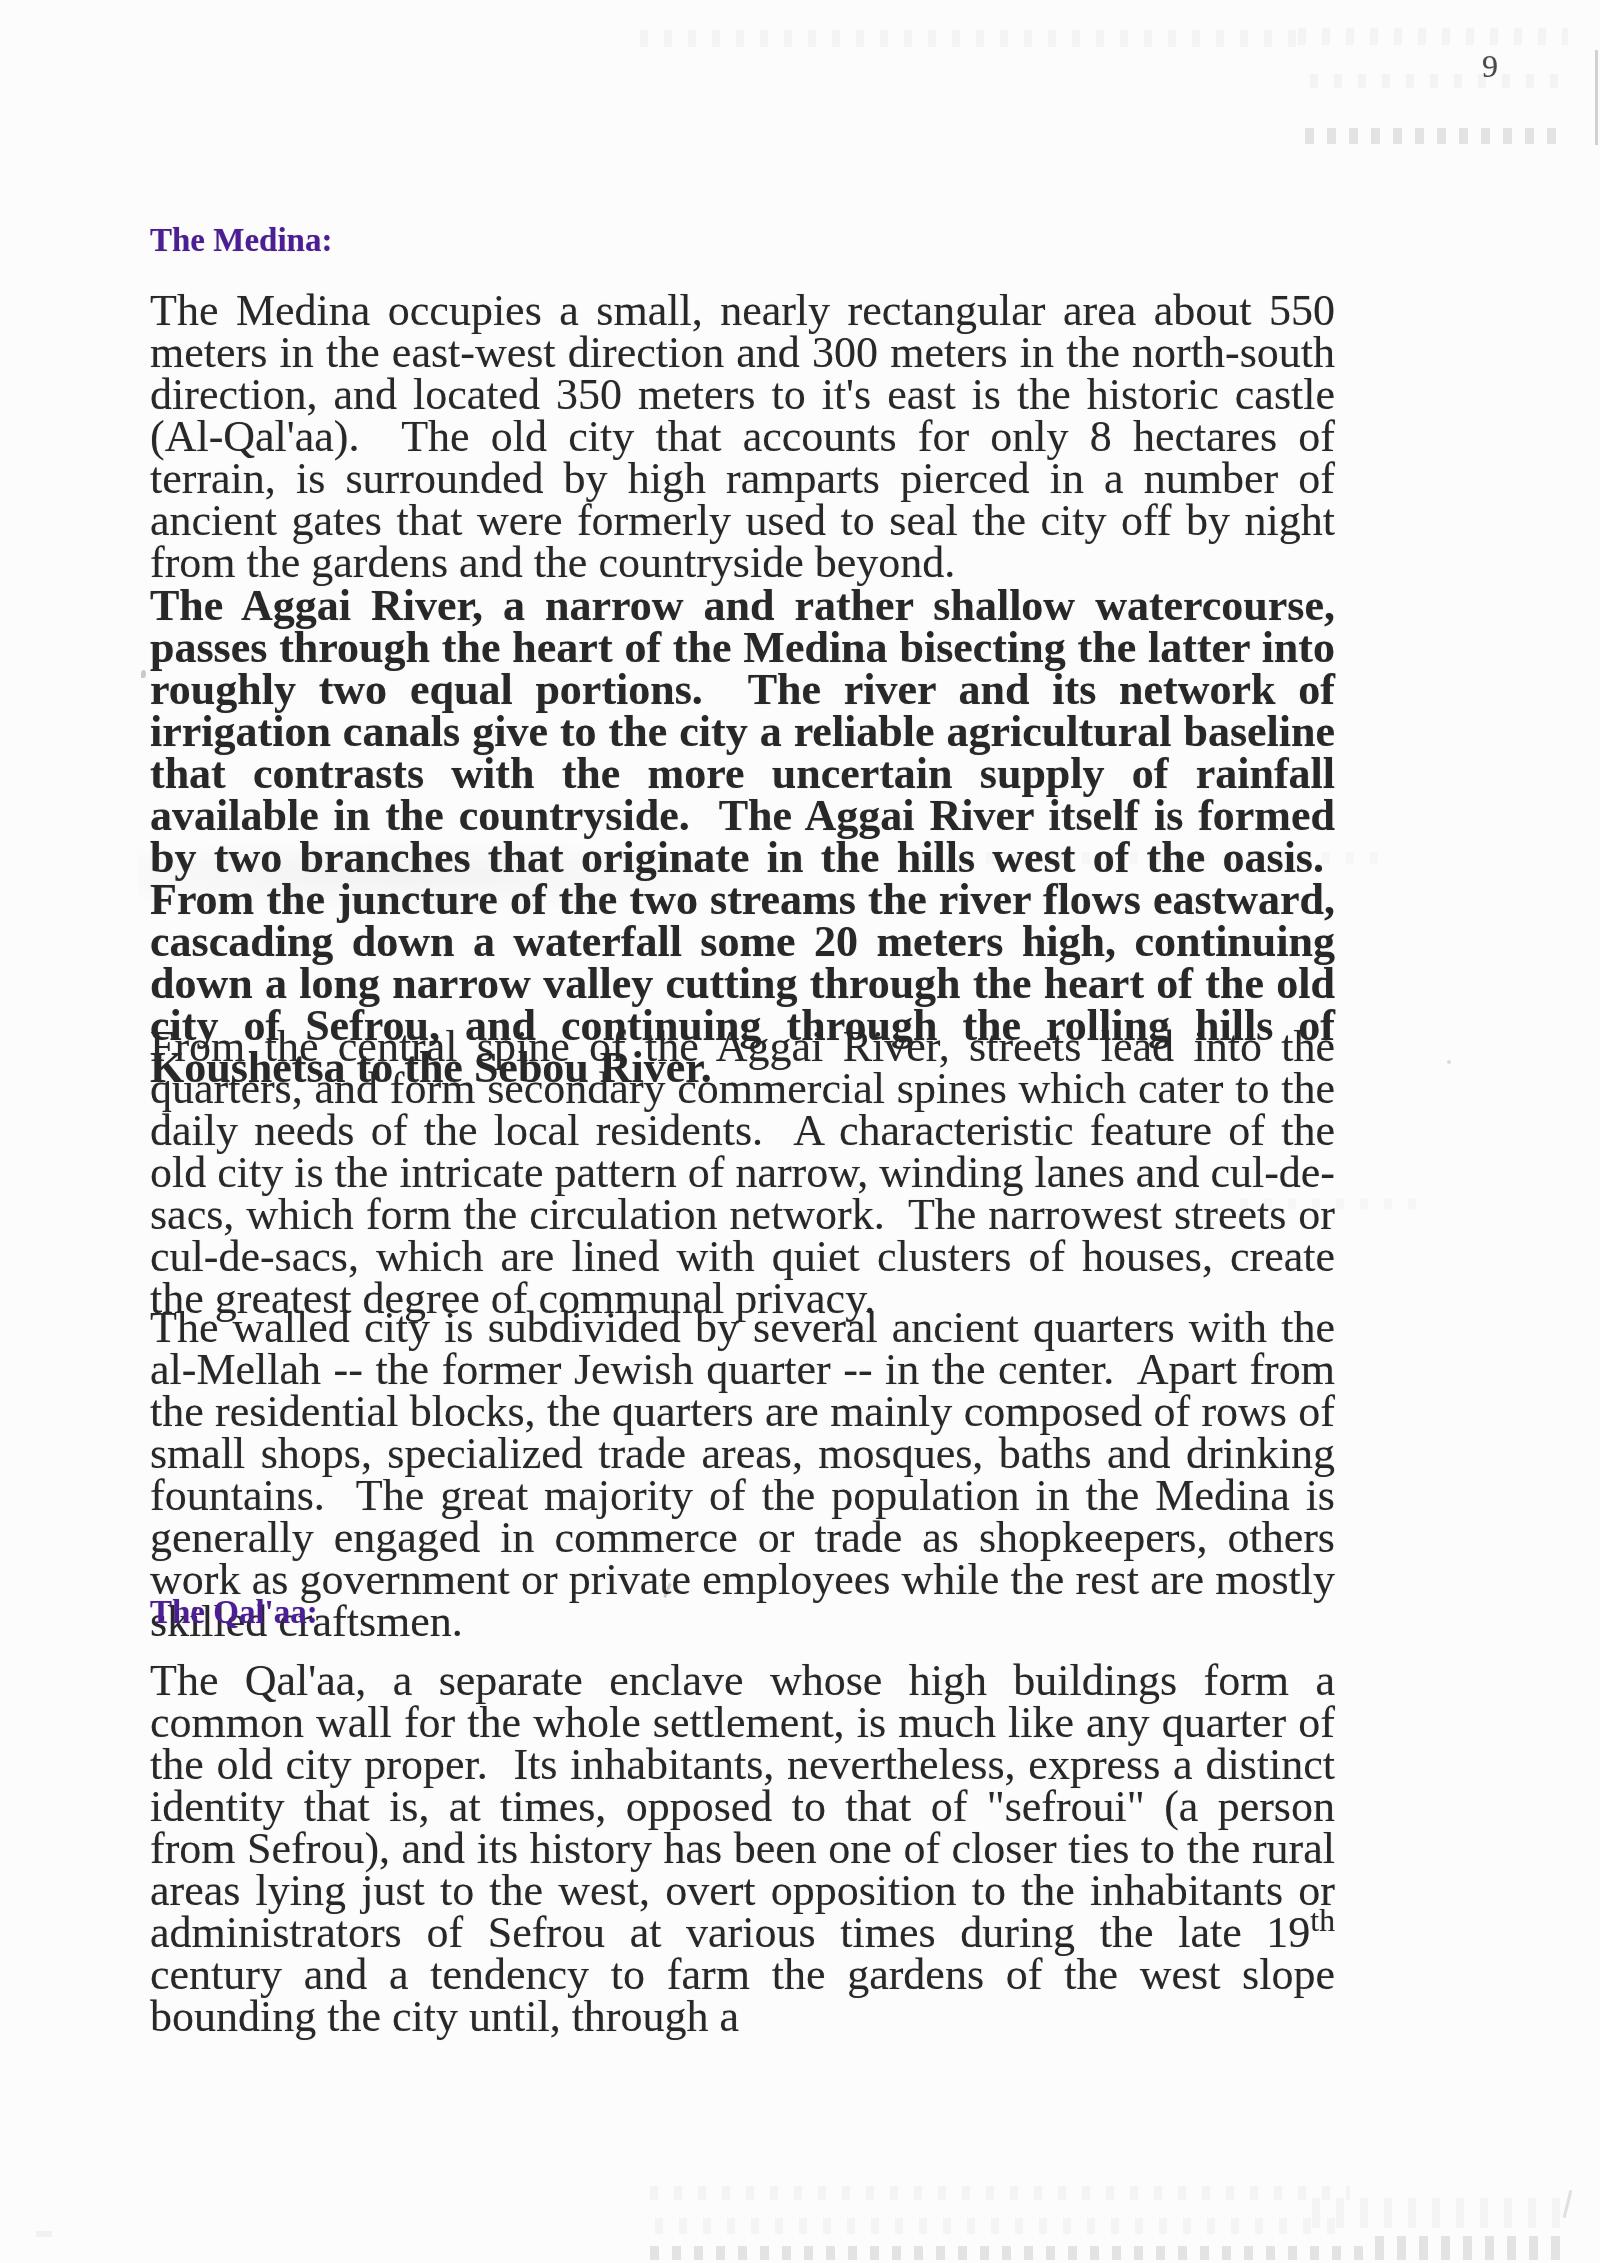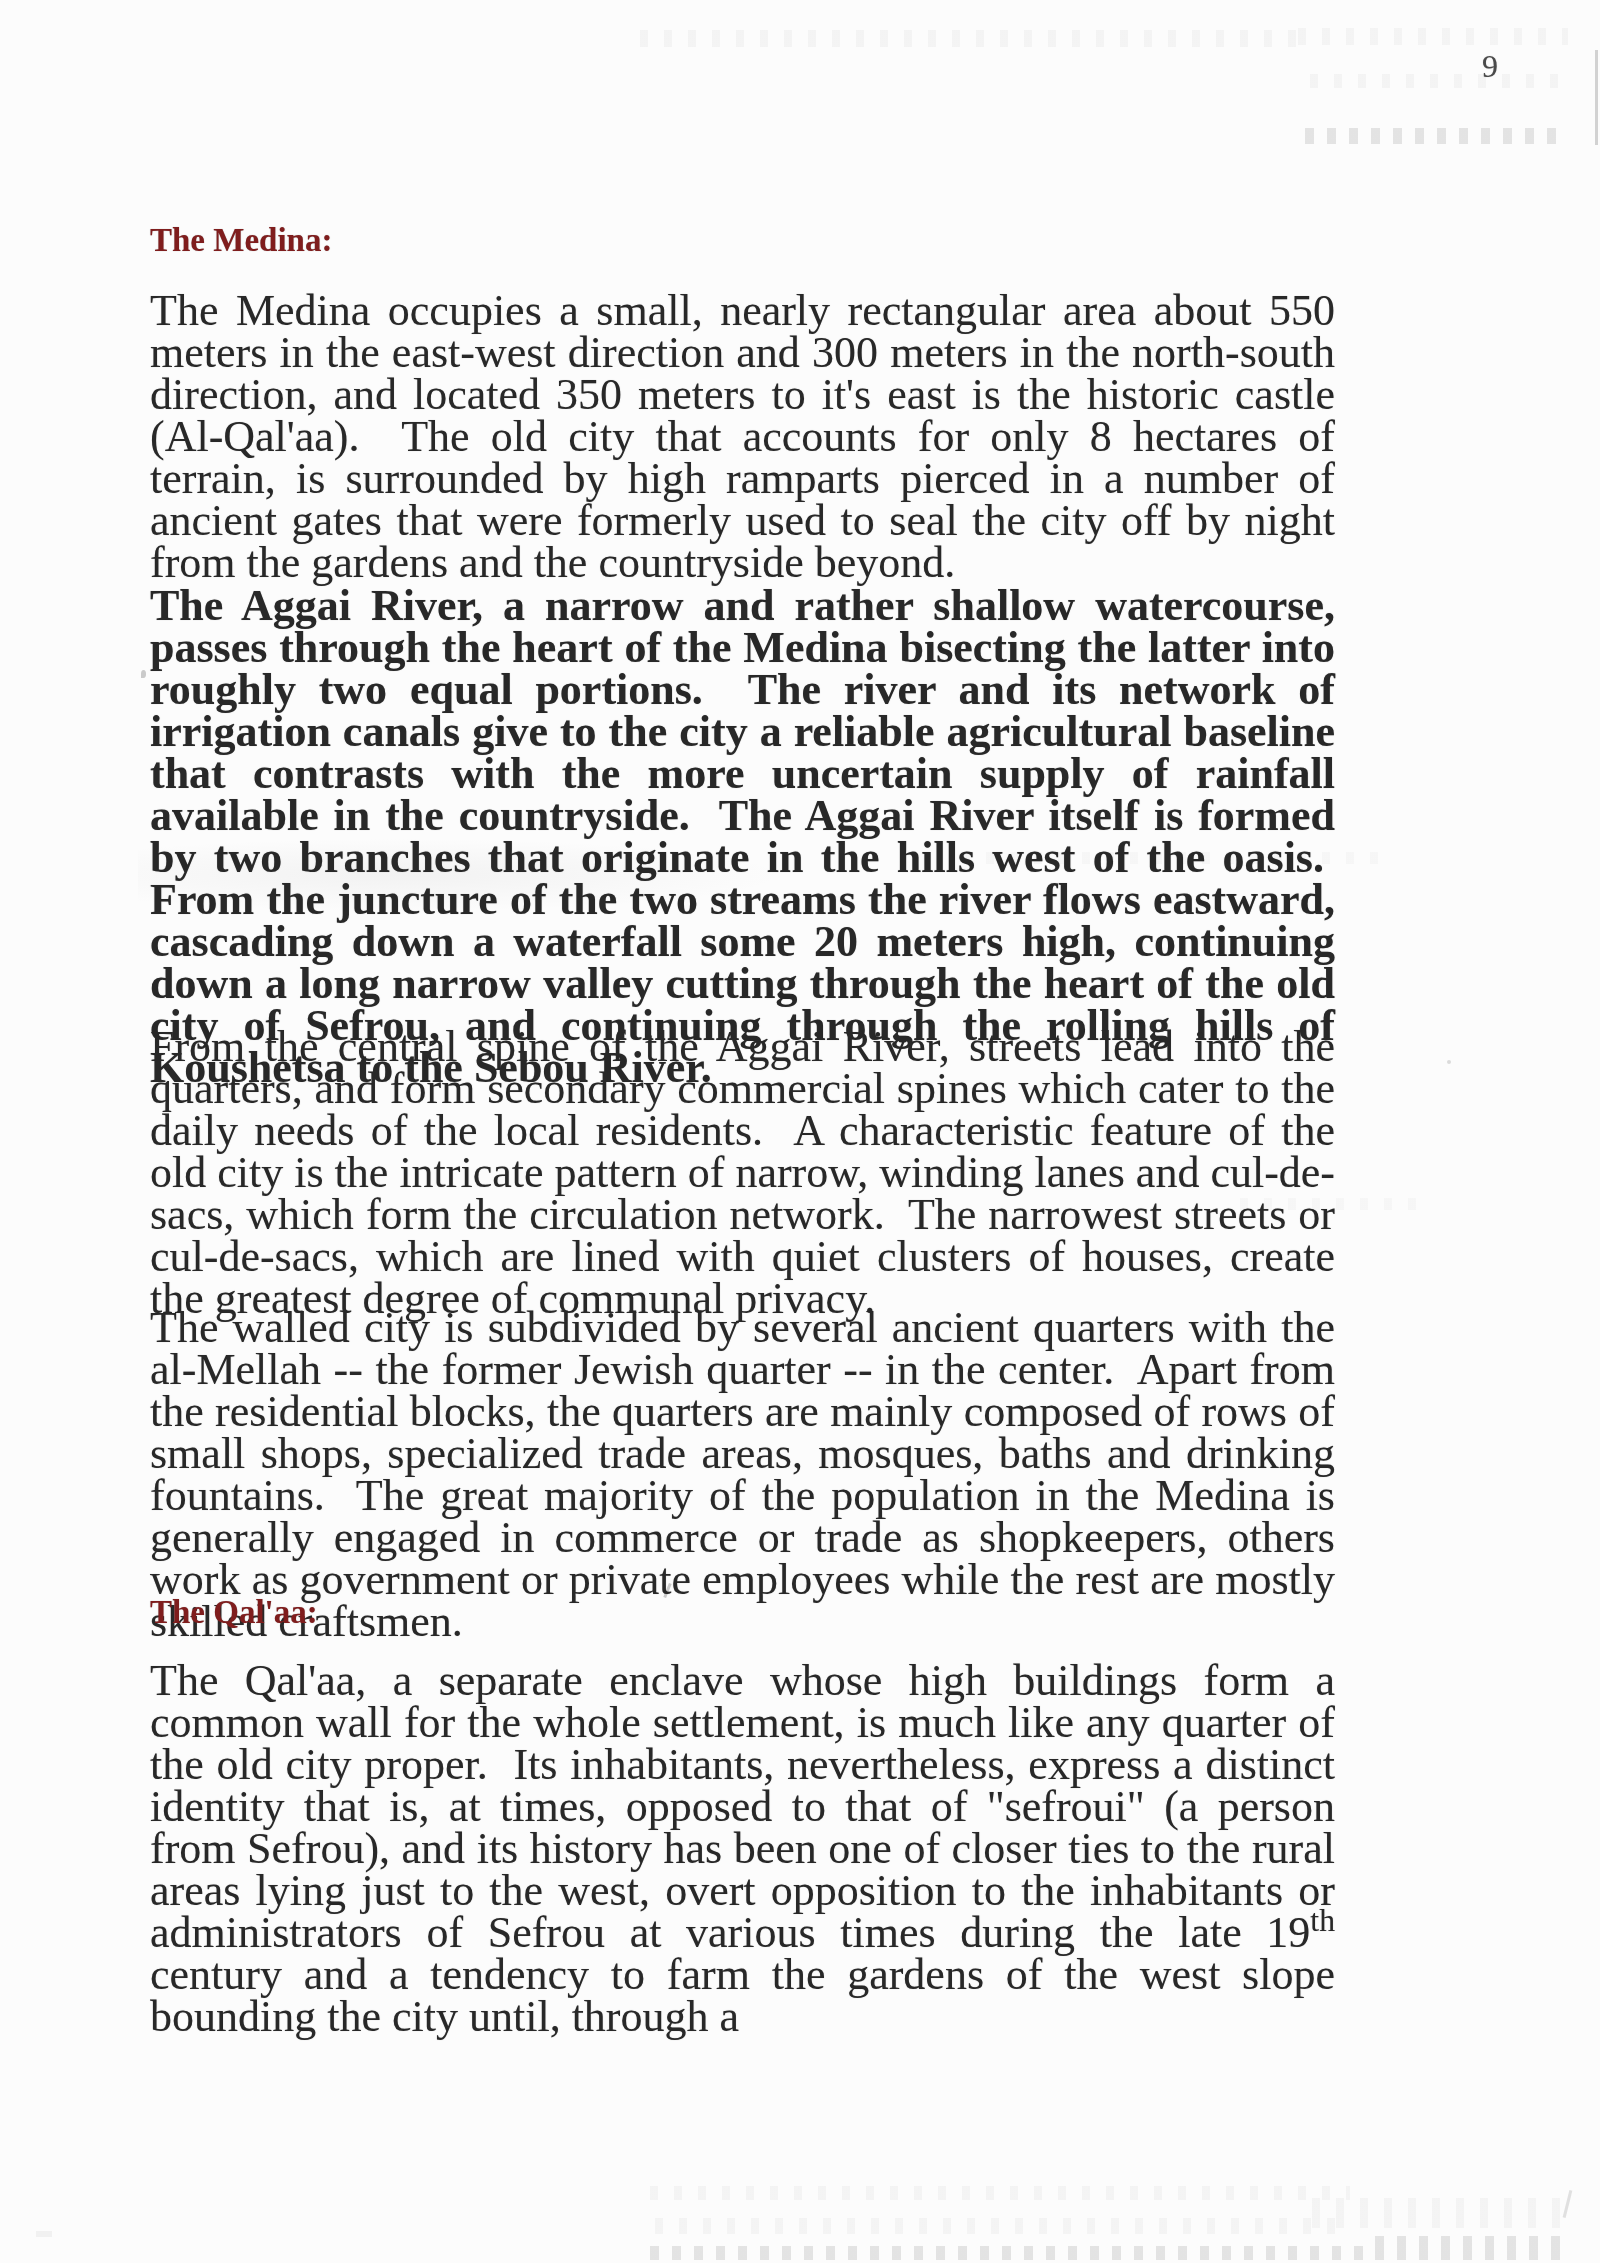--- a/index.html
+++ b/index.html
@@ -19,21 +19,21 @@
     color: #4a4a4a;
     text-shadow: 0 0 1px rgba(70,70,70,0.4);
   }
   .heading {
     position: absolute;
     left: 150px;
     width: 1185px;
     margin: 0;
     font-size: 33px;
     font-weight: bold;
-    color: #7f1d1d;
+    color: #4c1d95;
     text-shadow: 0 0 1px rgba(40,40,40,0.35);
   }
   .para {
     position: absolute;
     left: 150px;
     width: 1185px;
     margin: 0;
     font-size: 44px;
     line-height: 42px;
     text-align: justify;

